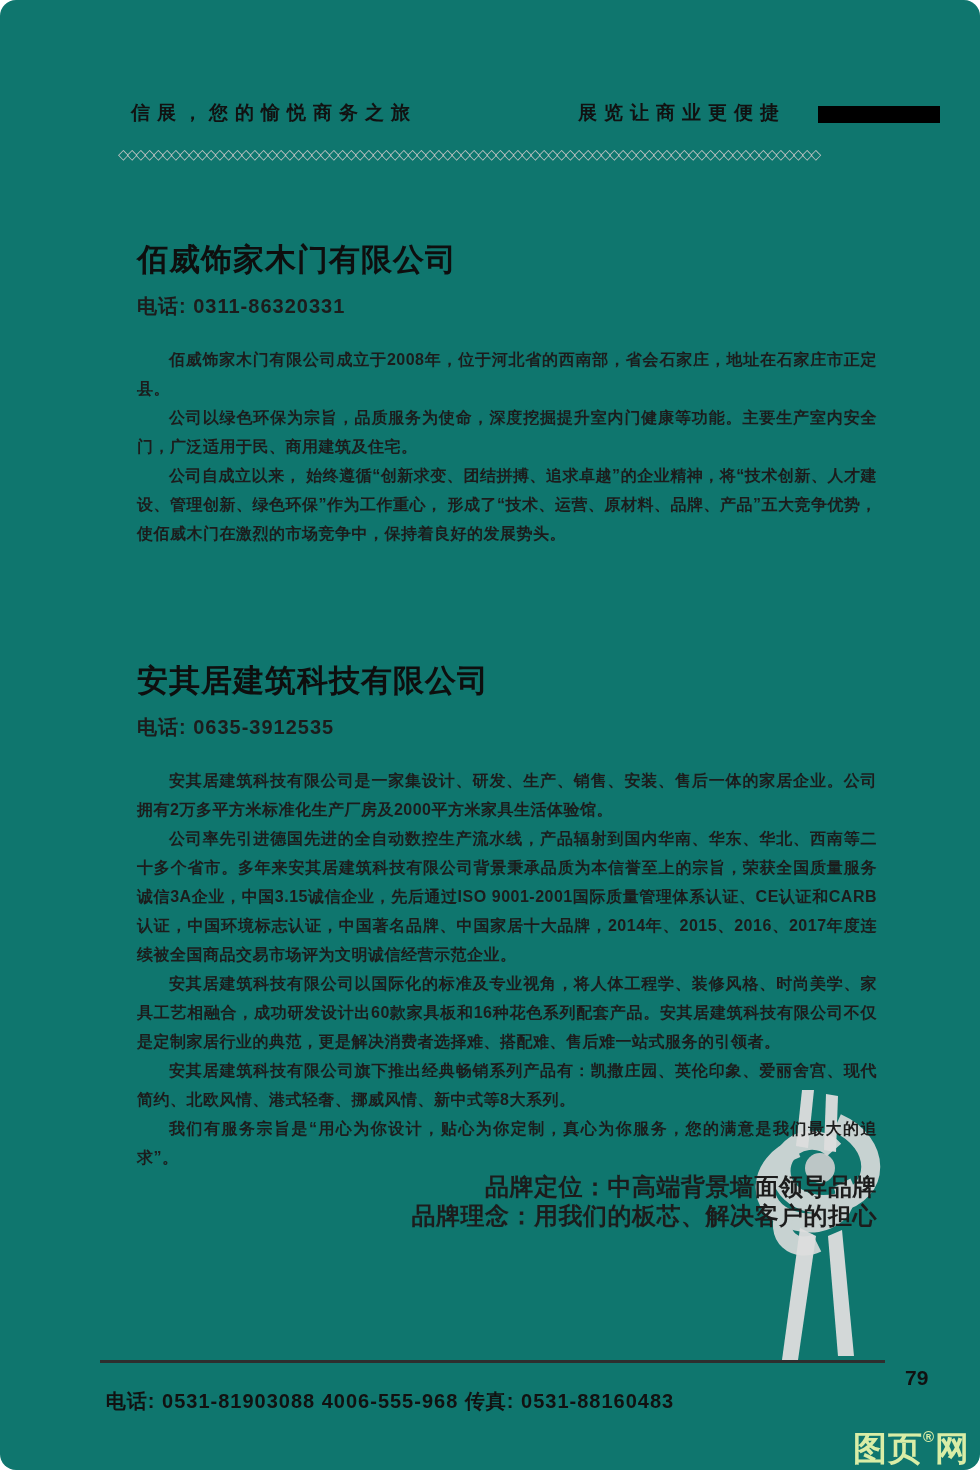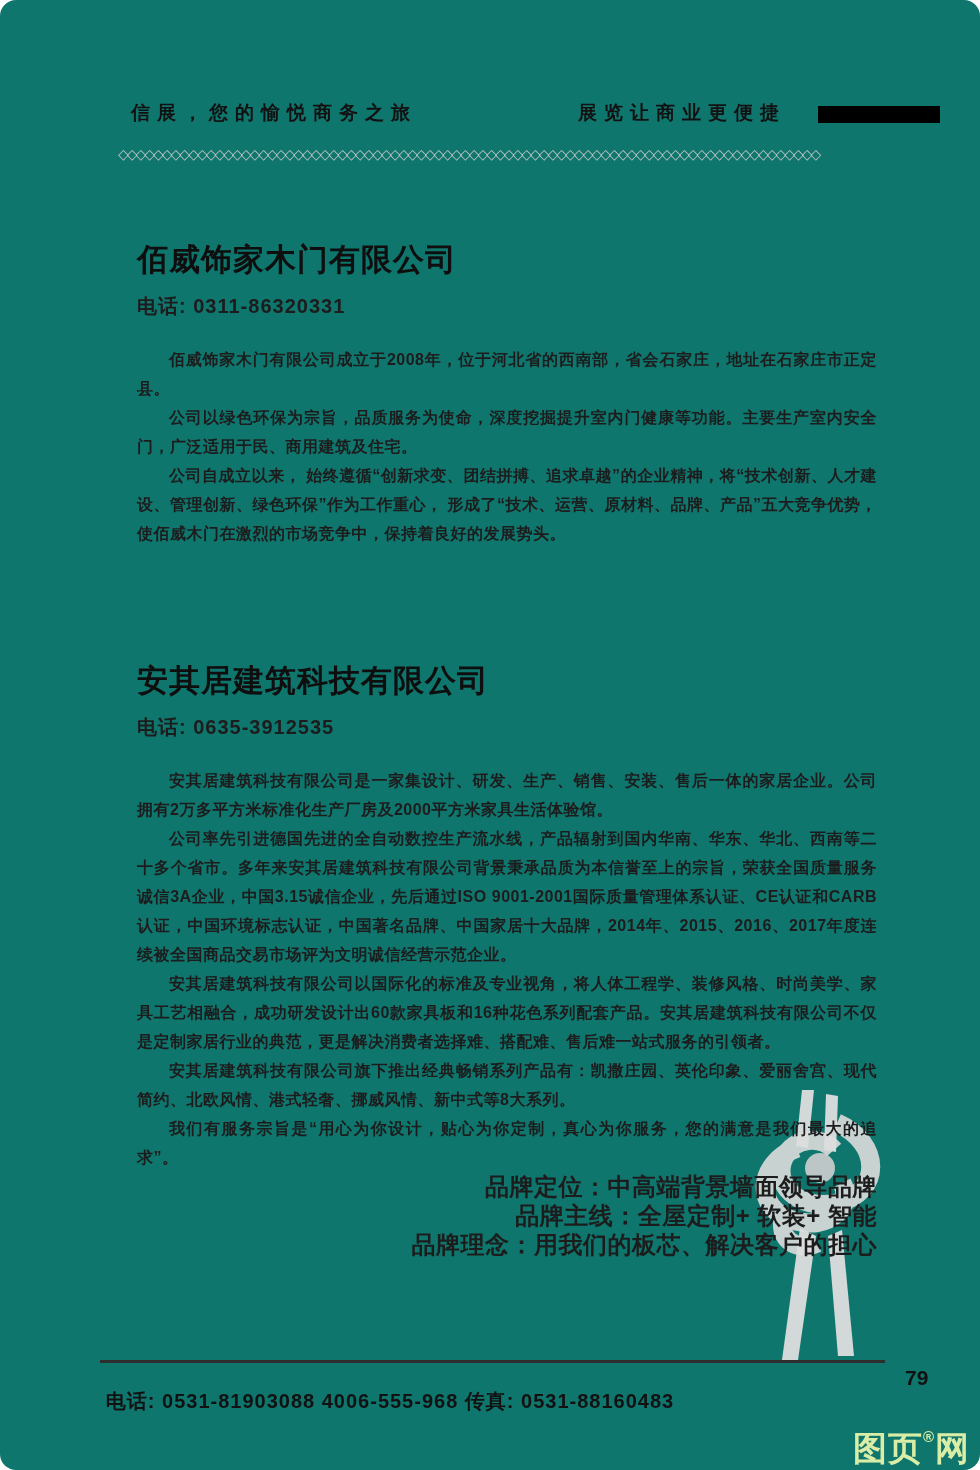--- a/index.html
+++ b/index.html
@@ -94,21 +94,20 @@
       <div class="co-phone">电话: 0635-3912535</div>
       <div class="co-body">
         <p>安其居建筑科技有限公司是一家集设计、研发、生产、销售、安装、售后一体的家居企业。公司拥有2万多平方米标准化生产厂房及2000平方米家具生活体验馆。</p>
         <p>公司率先引进德国先进的全自动数控生产流水线，产品辐射到国内华南、华东、华北、西南等二十多个省市。多年来安其居建筑科技有限公司背景秉承品质为本信誉至上的宗旨，荣获全国质量服务诚信3A企业，中国3.15诚信企业，先后通过ISO 9001-2001国际质量管理体系认证、CE认证和CARB认证，中国环境标志认证，中国著名品牌、中国家居十大品牌，2014年、2015、2016、2017年度连续被全国商品交易市场评为文明诚信经营示范企业。</p>
         <p>安其居建筑科技有限公司以国际化的标准及专业视角，将人体工程学、装修风格、时尚美学、家具工艺相融合，成功研发设计出60款家具板和16种花色系列配套产品。安其居建筑科技有限公司不仅是定制家居行业的典范，更是解决消费者选择难、搭配难、售后难一站式服务的引领者。</p>
         <p>安其居建筑科技有限公司旗下推出经典畅销系列产品有：凯撒庄园、英伦印象、爱丽舍宫、现代简约、北欧风情、港式轻奢、挪威风情、新中式等8大系列。</p>
         <p>我们有服务宗旨是“用心为你设计，贴心为你定制，真心为你服务，您的满意是我们最大的追求”。</p>
       </div>
       <div class="brand">
         <p>品牌定位：中高端背景墙面领导品牌</p>
-        <p>品牌主线：全屋定制+ 软装+ 智能</p>
         <p>品牌理念：用我们的板芯、解决客户的担心</p>
       </div>
     </div>
   </div>
 
   <div class="foot-rule"></div>
   <div class="page-num">79</div>
   <div class="foot-contact">电话: 0531-81903088   4006-555-968    传真: 0531-88160483</div>
 
   <div class="watermark">

